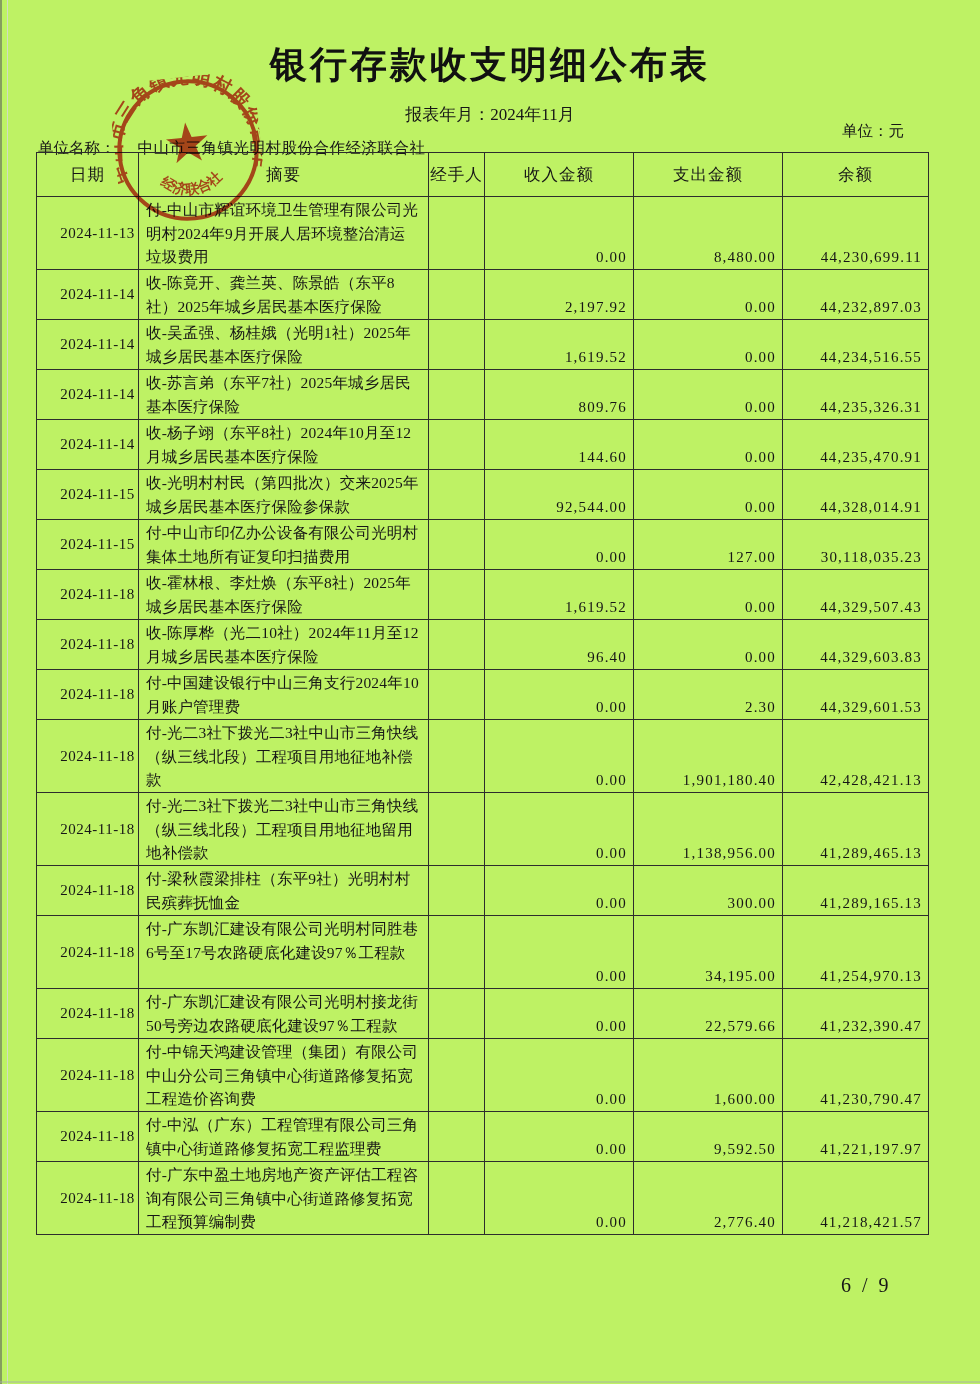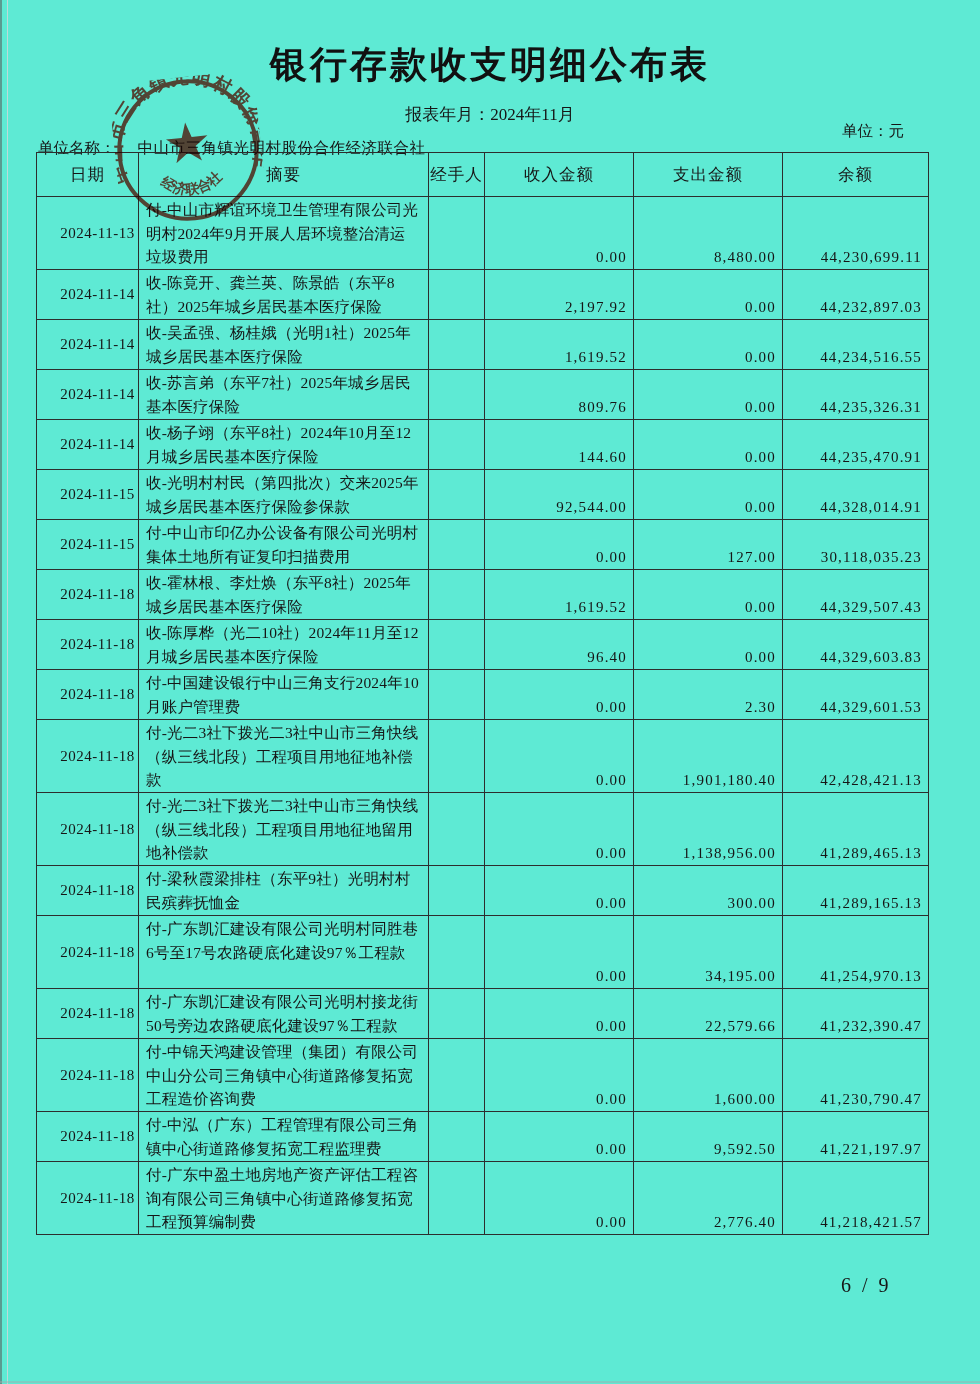--- a/index.html
+++ b/index.html
@@ -4,21 +4,21 @@
 <style>
   * { margin: 0; padding: 0; box-sizing: border-box; }
   html, body { background: #e8e8e8; }
   body { font-family: "Liberation Serif", "DejaVu Serif", serif; }
 
   .page {
     position: relative;
     width: 980px;
     height: 1384px;
     margin: 0 auto;
-    background: #5eead4;
+    background: #bef264;
     overflow: hidden;
     color: #161616;
   }
 
   
   .scan-edge-left {
     position: absolute; left: 0; top: 0; width: 2px; height: 100%;
     background: #57595a; opacity: .55;
   }
   .scan-edge-left2 {

